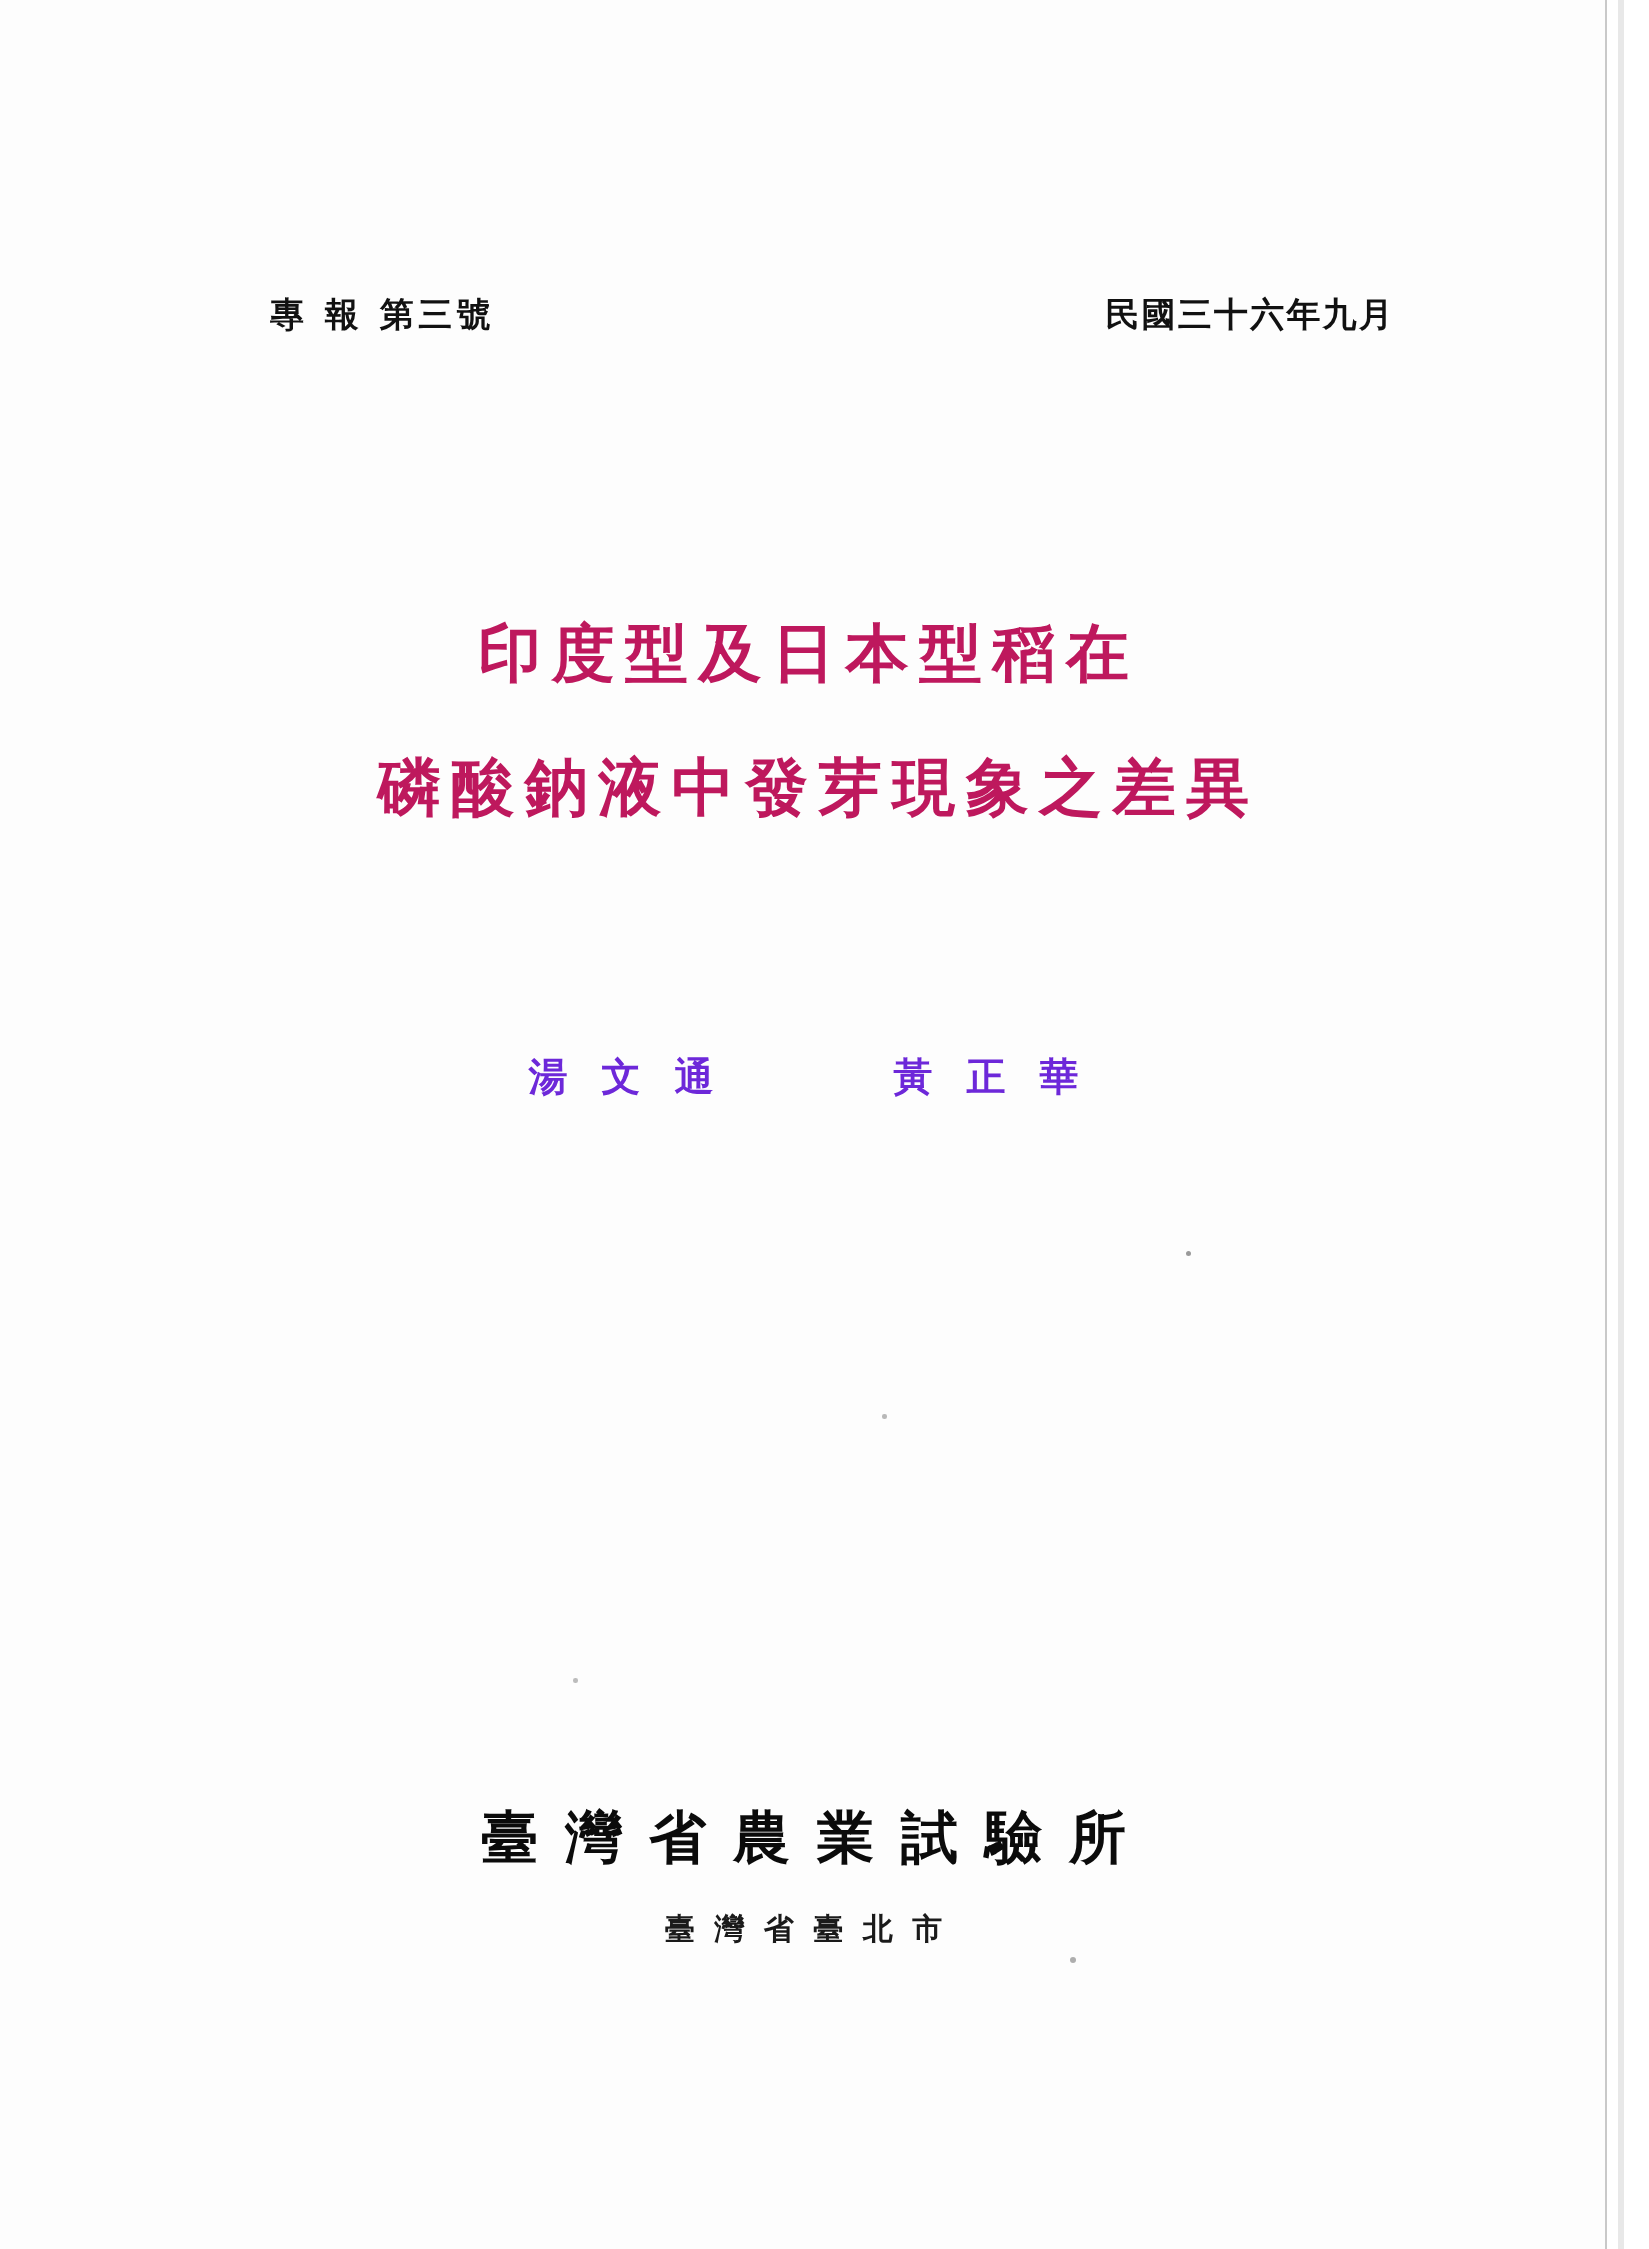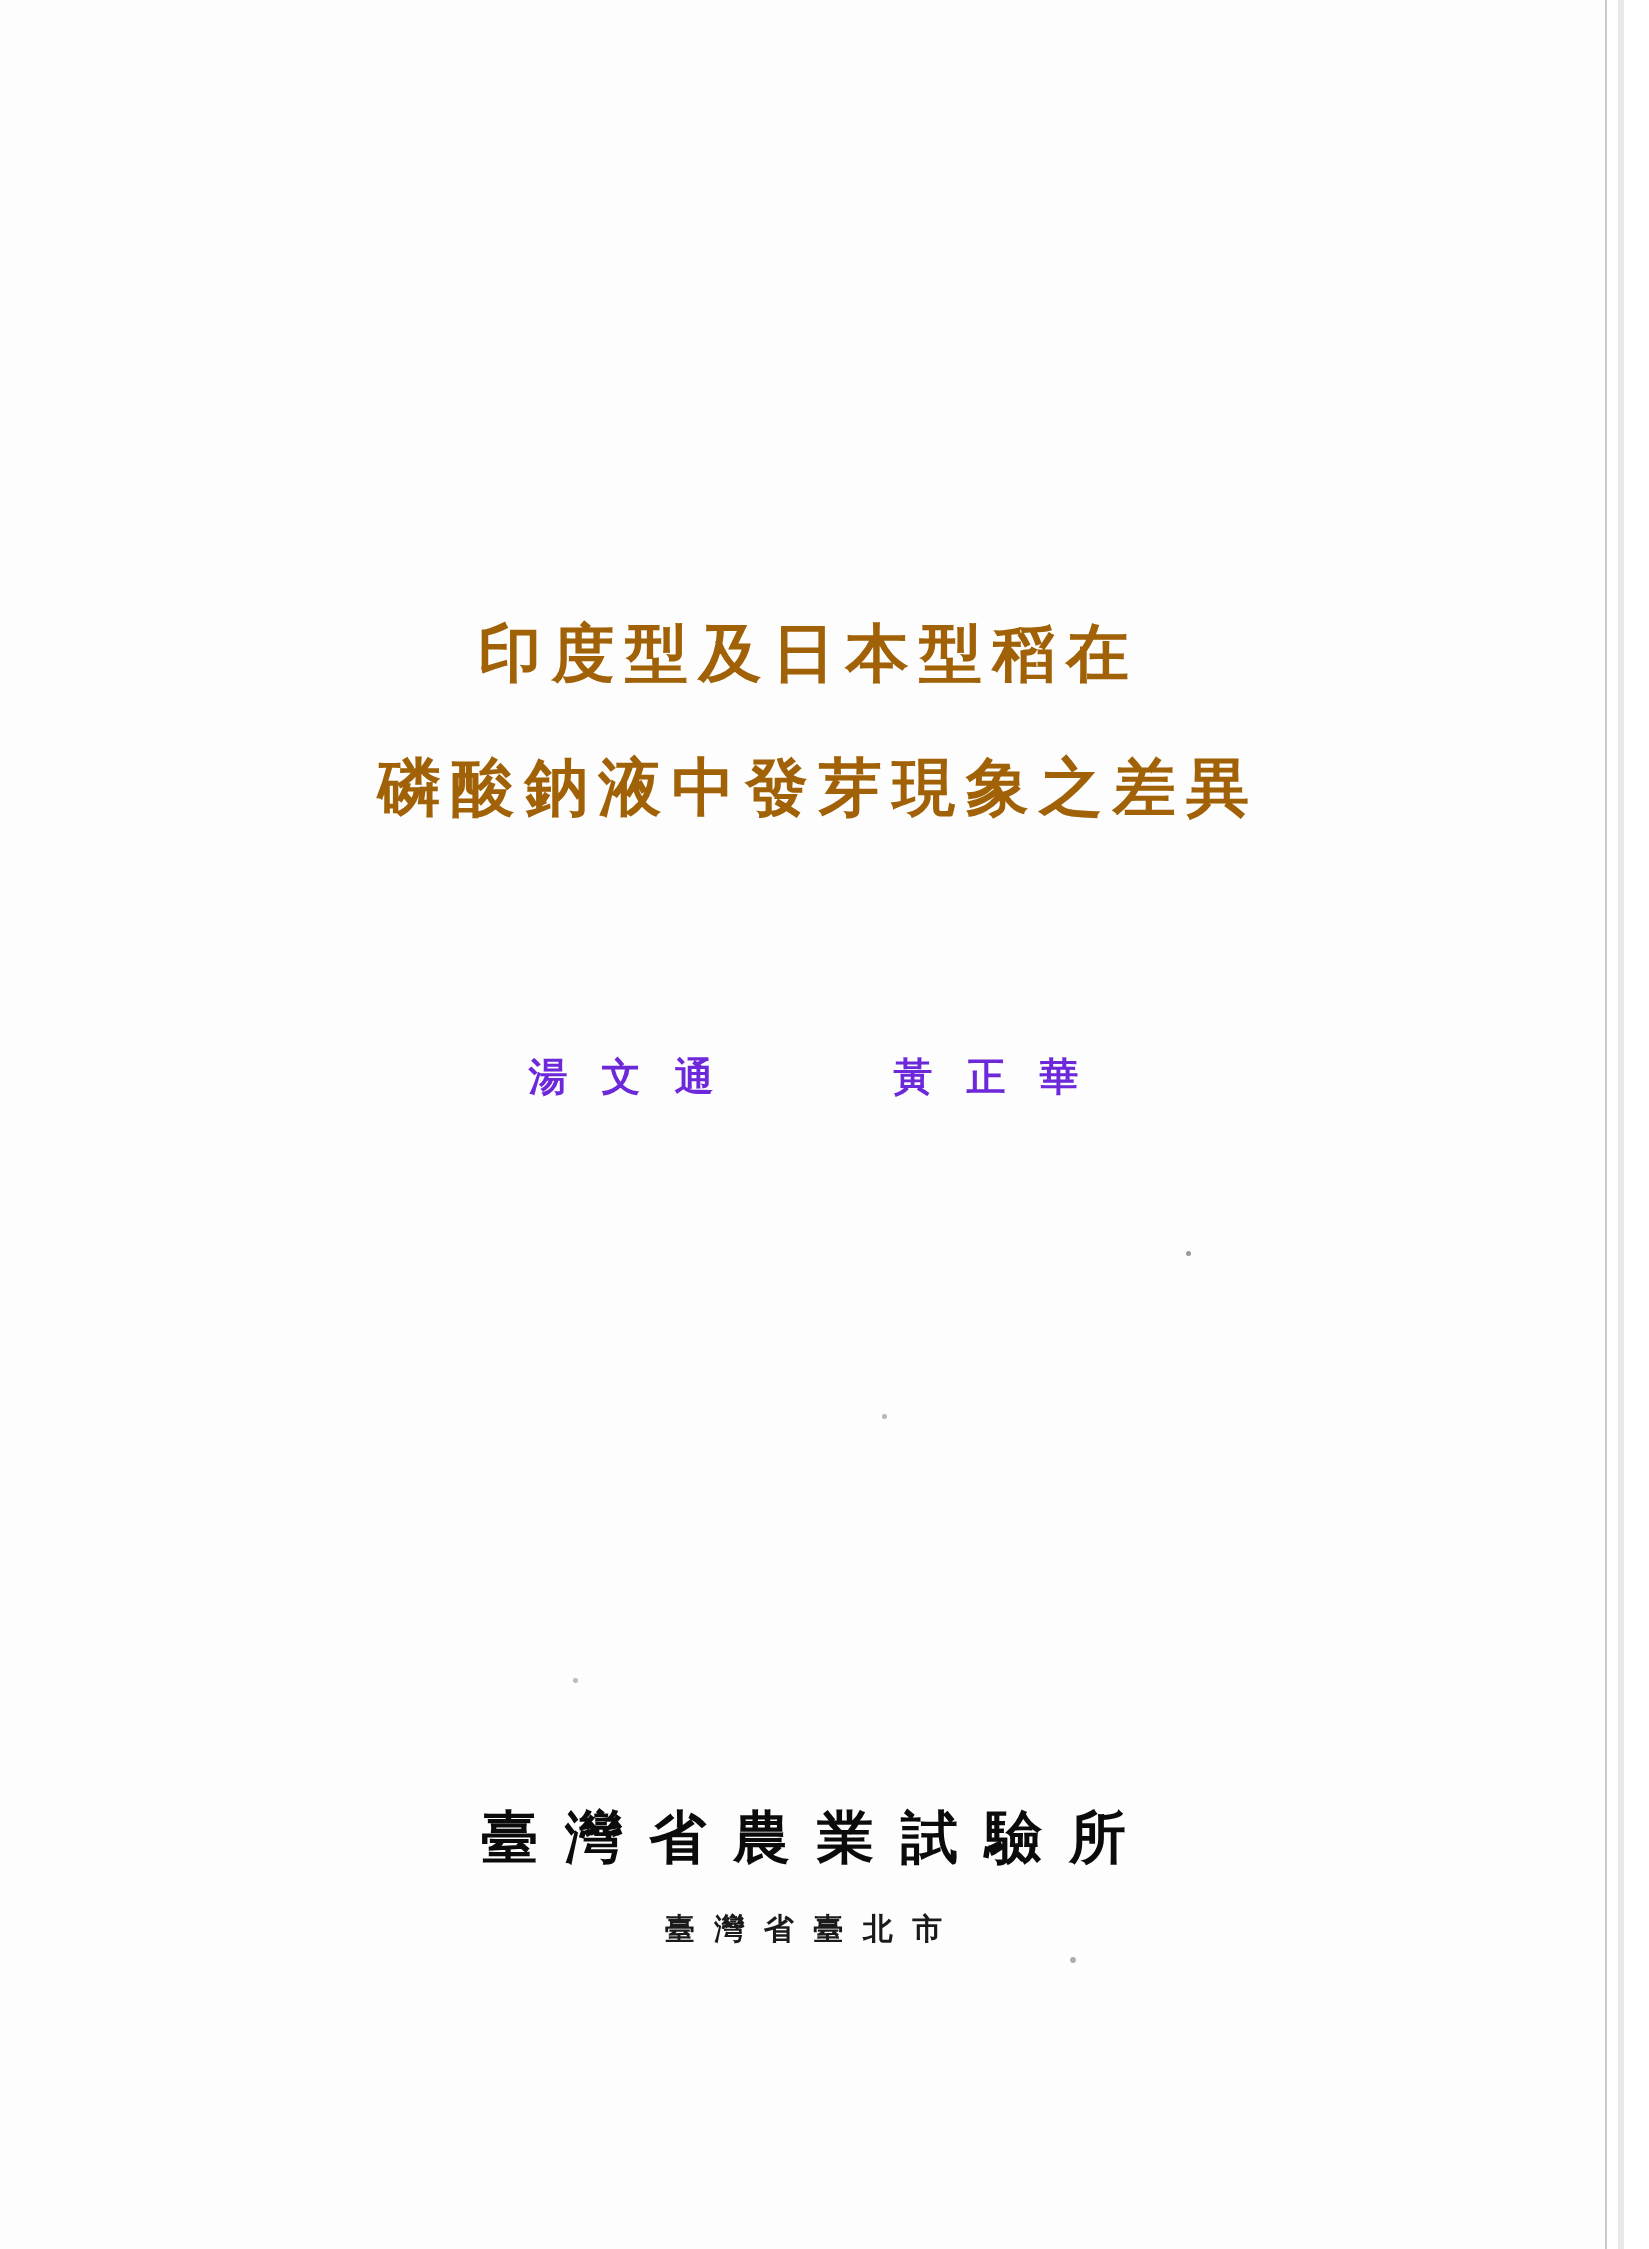--- a/index.html
+++ b/index.html
@@ -74,21 +74,21 @@
     position: absolute;
     left: 0;
     top: 622px;
     width: 1607px;
     text-align: center;
   }
   .title-line {
     font-size: 63px;
     font-weight: 700;
     letter-spacing: 10.5px;
-    color: #a16207;
+    color: #be185d;
     line-height: 1.0;
     margin: 0;
     text-indent: 10.5px;
   }
   .title-line + .title-line {
     margin-top: 71px;
     padding-left: 20px;
   }
 
   .authors {
@@ -148,20 +148,24 @@
   }
 </style>
 </head>
 <body>
 
 <div class="page">
 
   <div class="scan-area"></div>
   <div class="scan-edge"></div>
 
+  <div class="header-row">
+    <div class="series-no">專 報 第三號</div>
+    <div class="pub-date">民國三十六年九月</div>
+  </div>
 
   <div class="title-block">
     <div class="title-line">印度型及日本型稻在</div>
     <div class="title-line">磷酸鈉液中發芽現象之差異</div>
   </div>
 
   <div class="authors">
     <span class="author-name">湯文通</span>
     <span class="author-gap"></span>
     <span class="author-name">黃正華</span>

